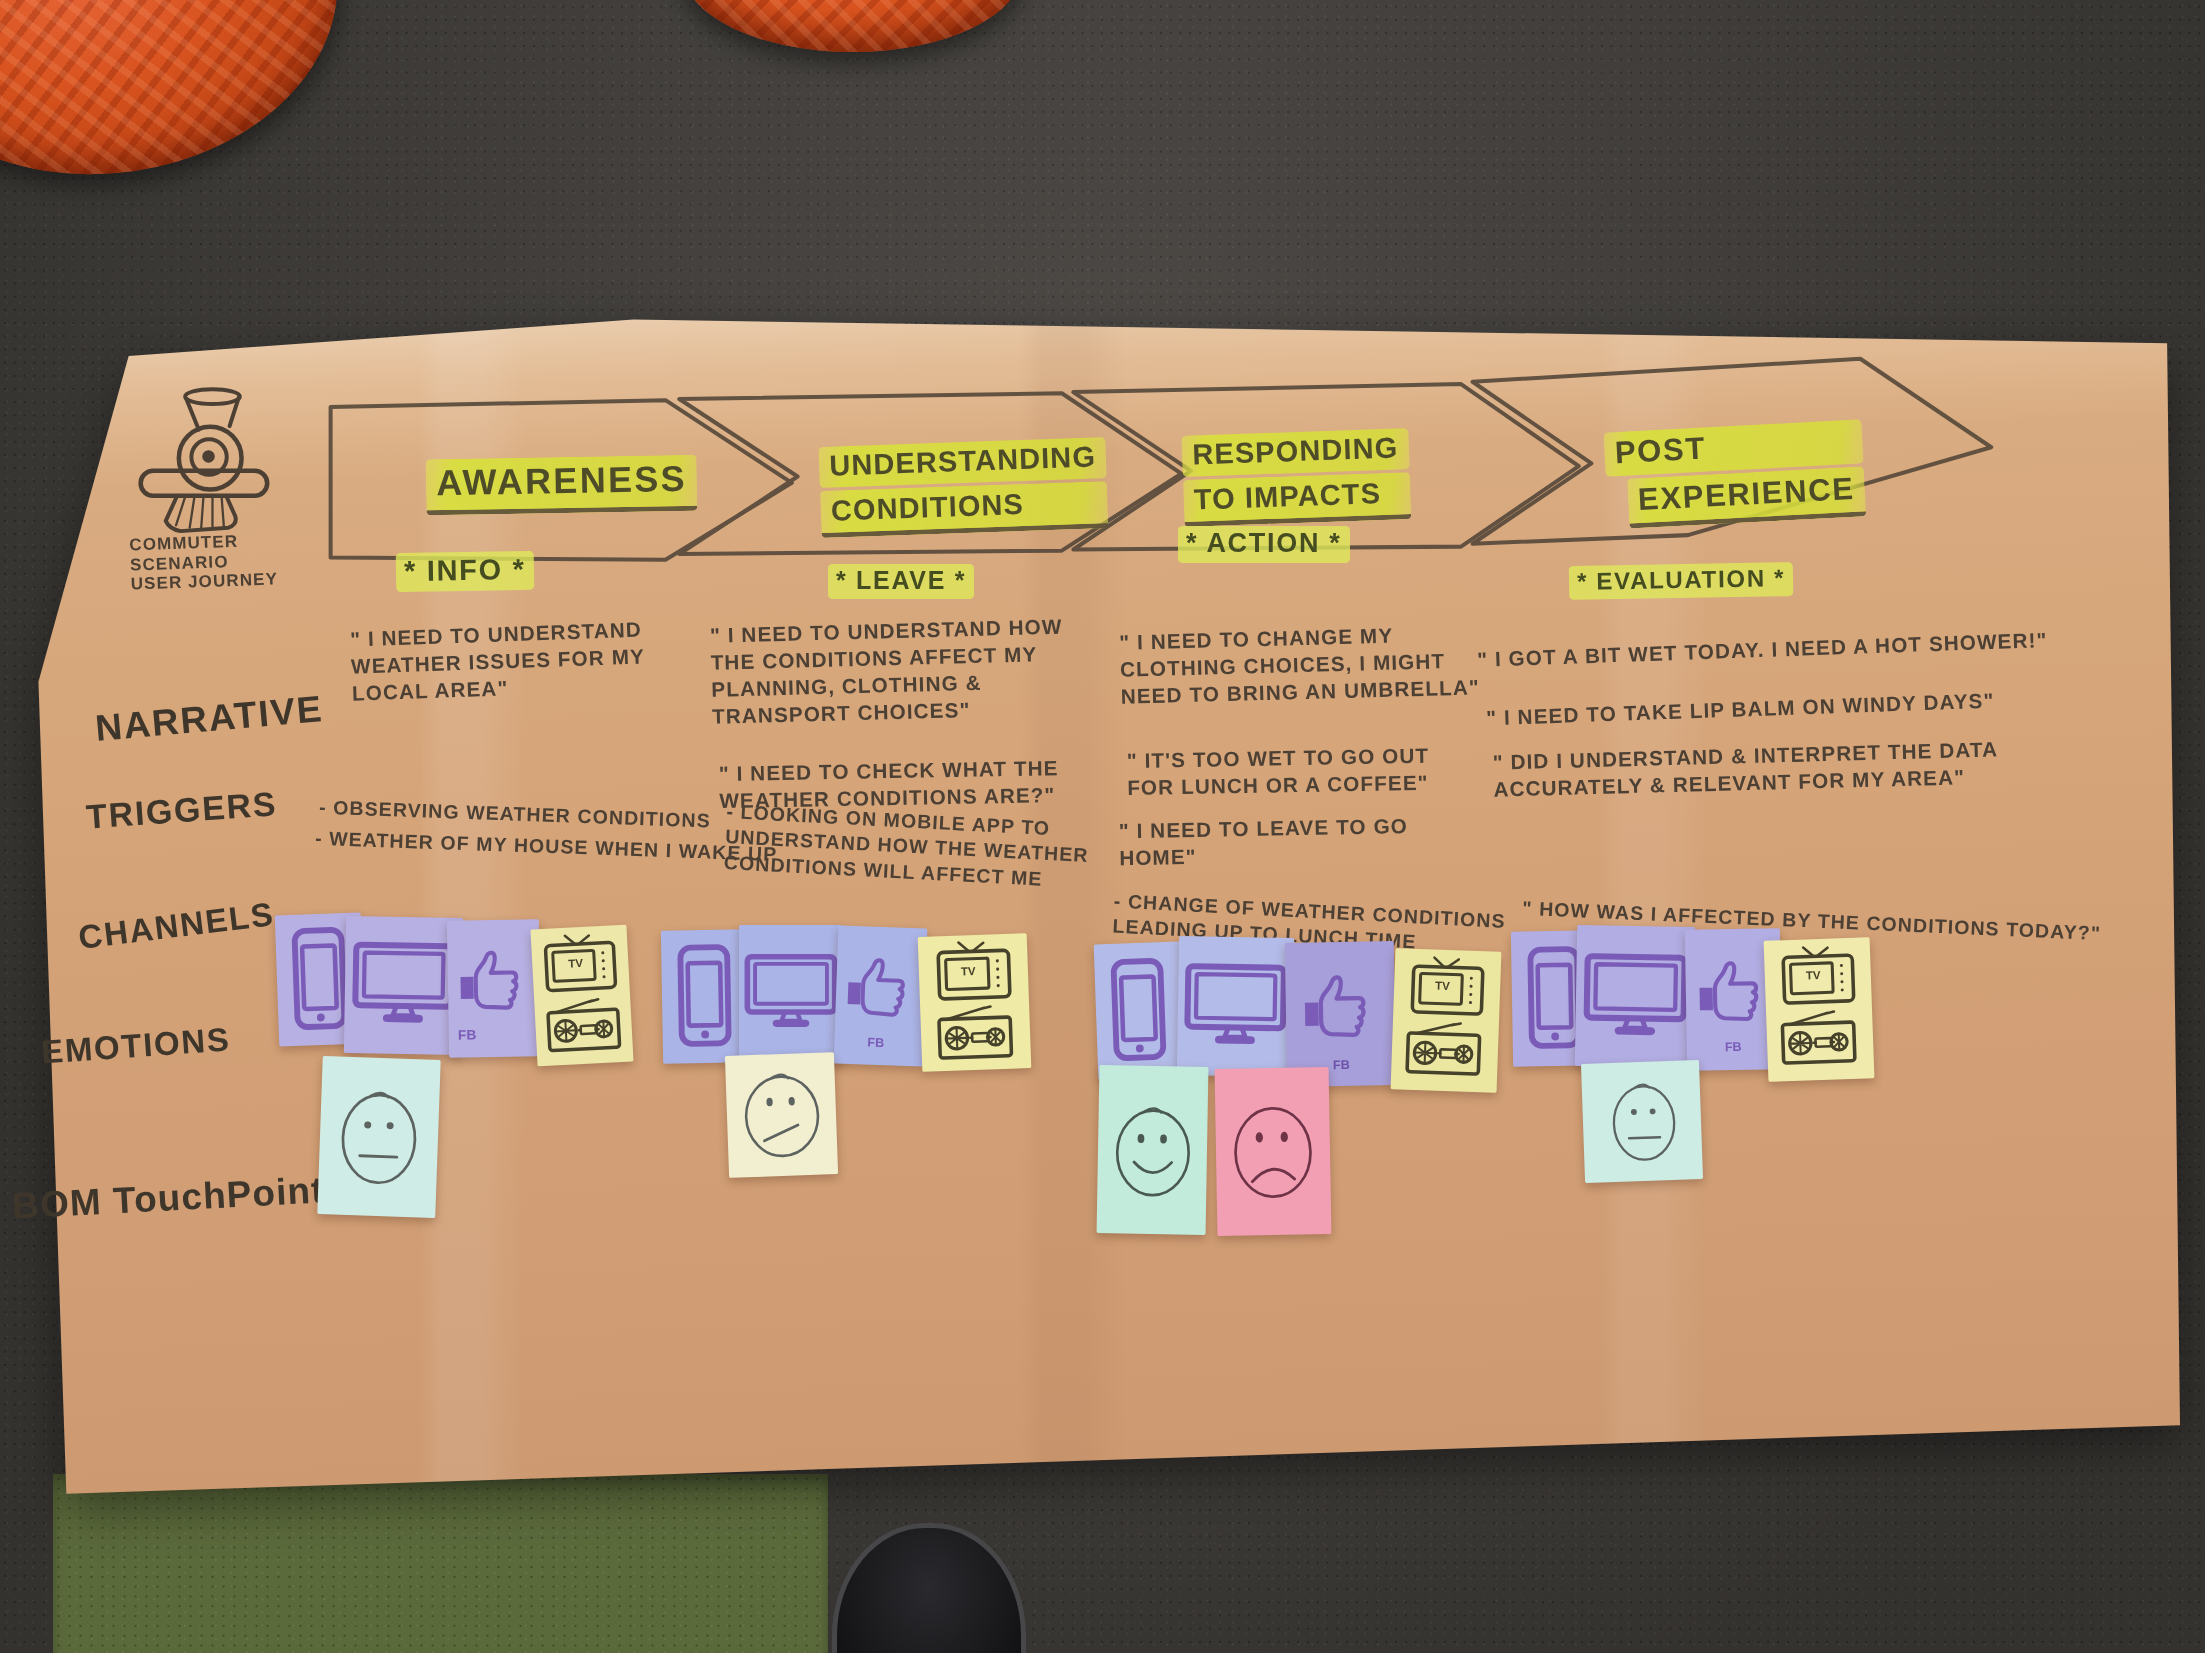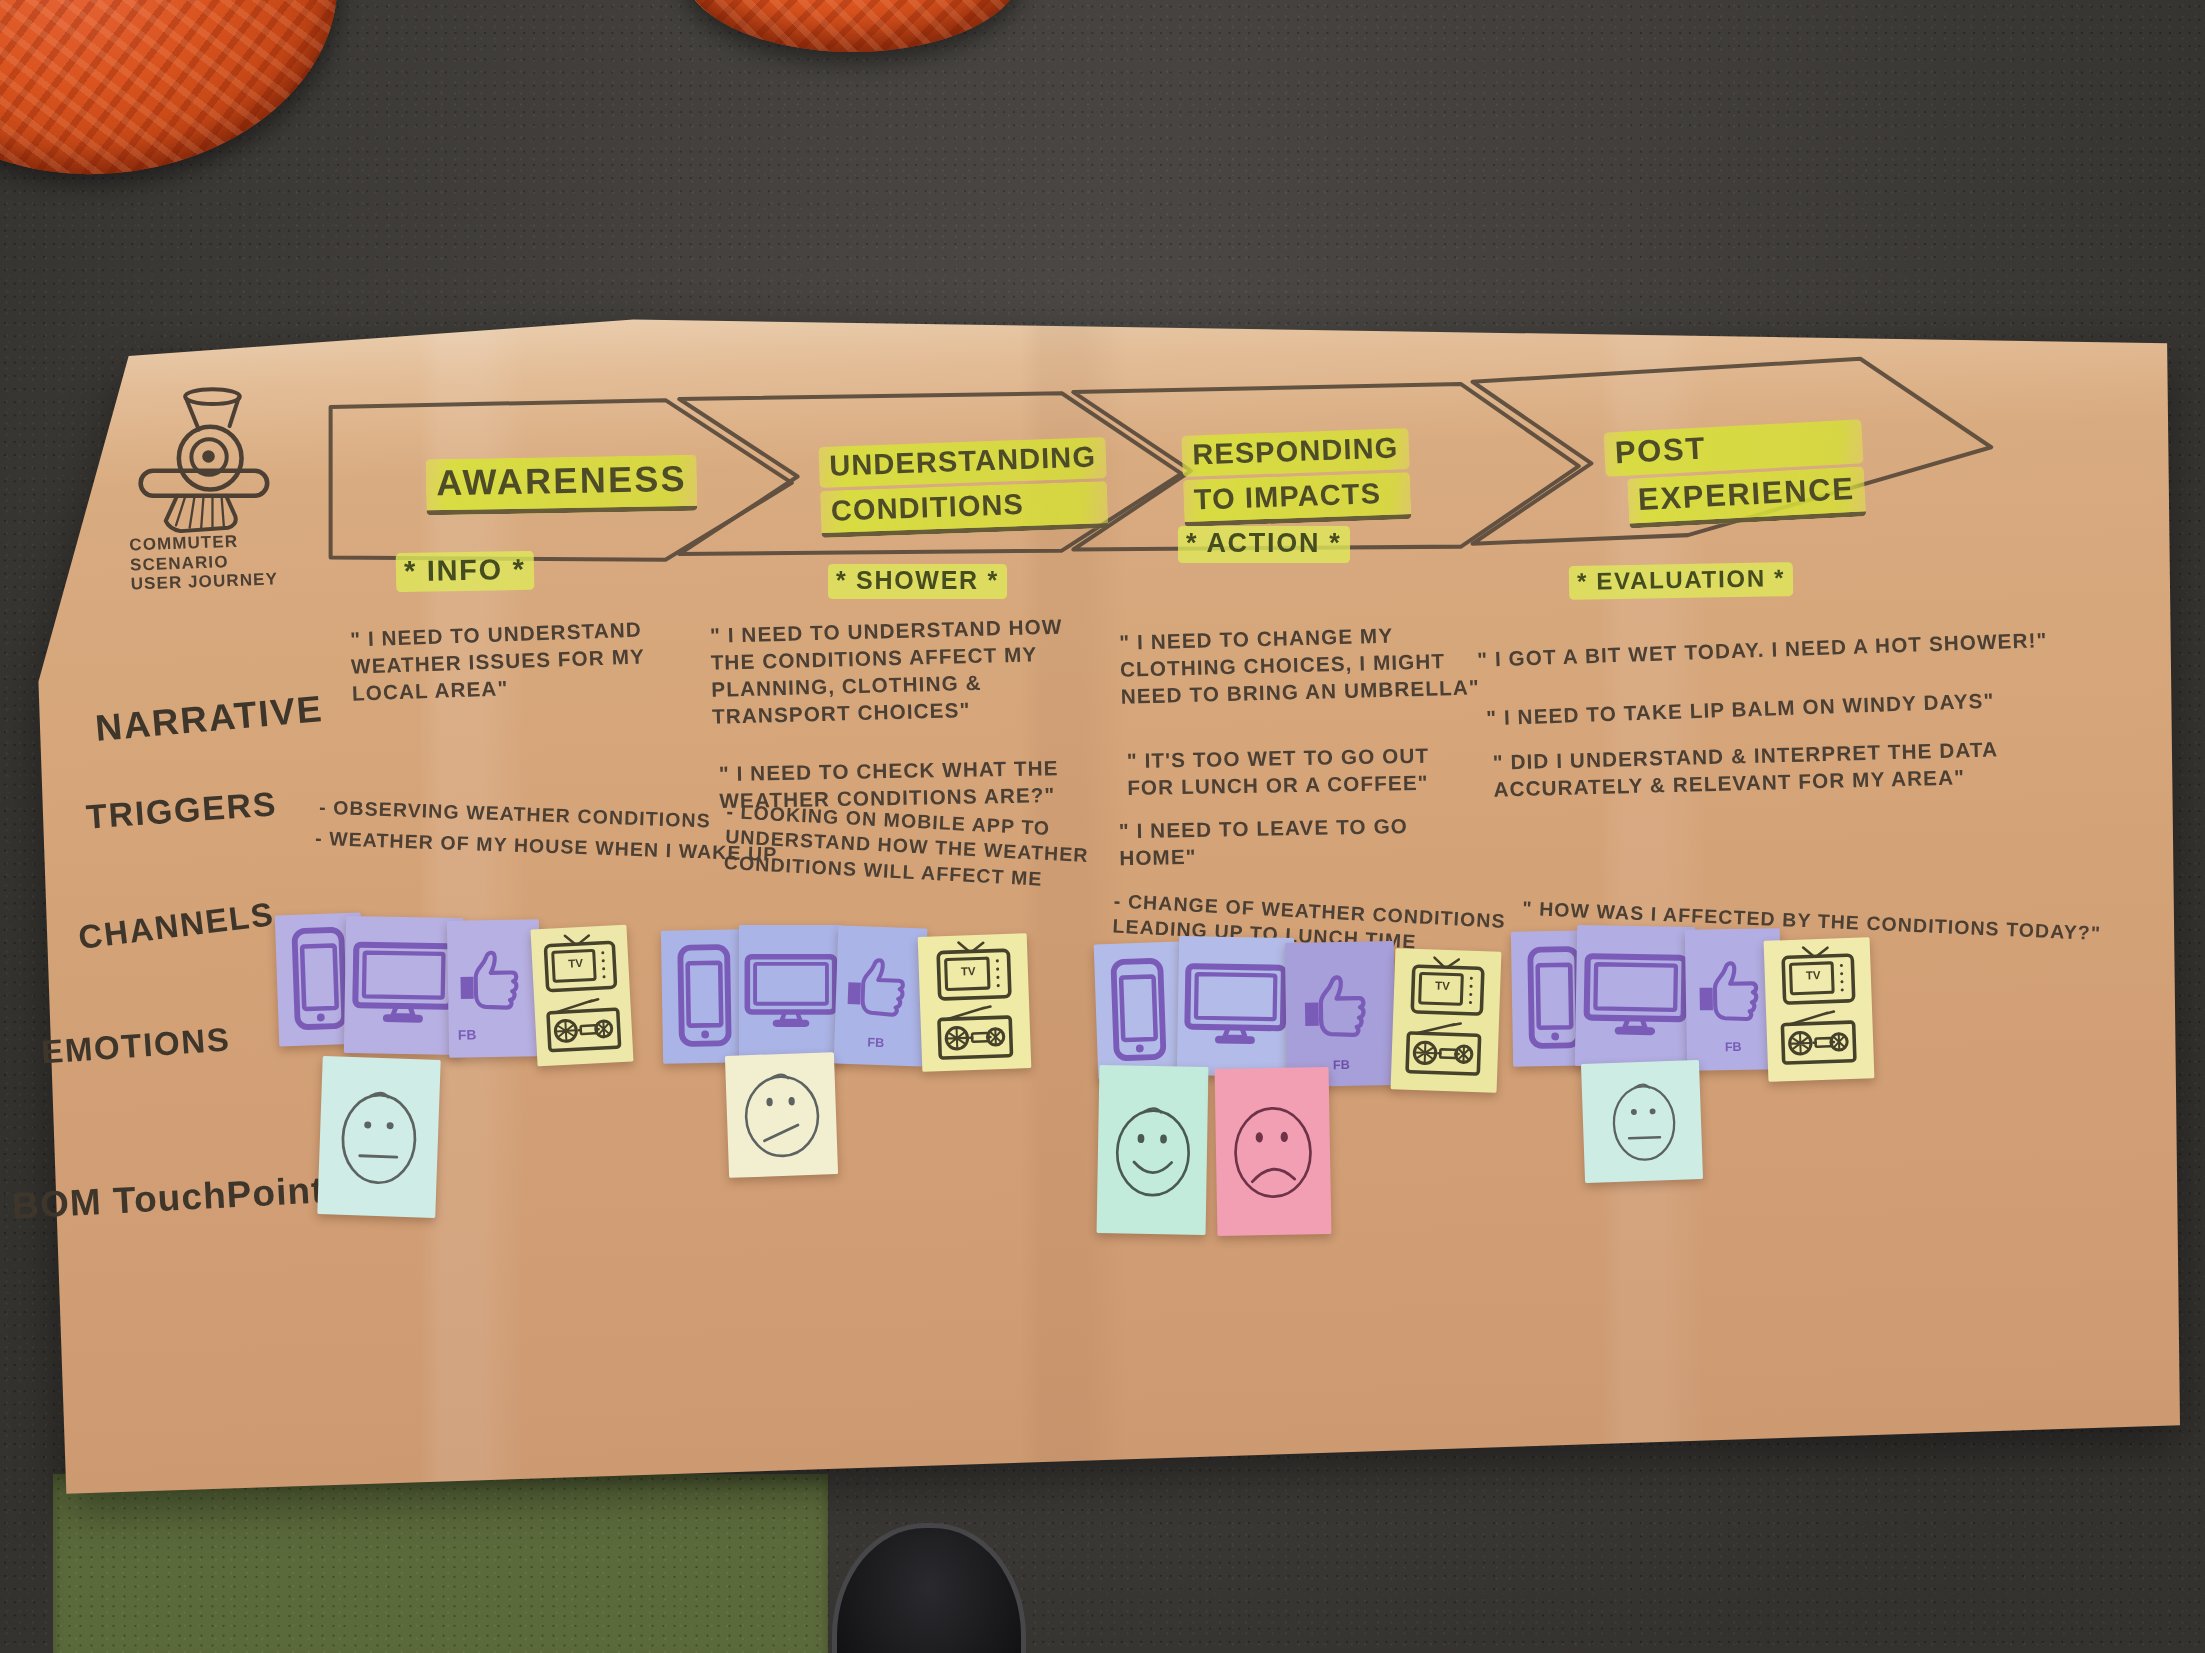--- a/index.html
+++ b/index.html
@@ -181,21 +181,21 @@
   </div>
   <div class="abs" style="left:1606px;top:426px;font-size:31px;letter-spacing:1.7px;transform:rotate(-3deg);">
     <span class="hl title-line">POST</span>
     <span class="hl underlined title-line" style="margin-left:20.7px;">EXPERIENCE</span>
   </div>
 
   <div class="abs" style="left:396px;top:552px;font-size:29px;transform:rotate(-1deg);">
     <span class="tag-hl">* INFO *</span>
   </div>
   <div class="abs" style="left:828px;top:564px;font-size:25px;">
-    <span class="tag-hl">* SHOWER *</span>
+    <span class="tag-hl">* LEAVE *</span>
   </div>
   <div class="abs" style="left:1178px;top:526px;font-size:27px;text-decoration:underline;">
     <span class="tag-hl">* ACTION *</span>
   </div>
   <div class="abs" style="left:1569px;top:564px;font-size:24px;transform:rotate(-1deg);">
     <span class="tag-hl">* EVALUATION *</span>
   </div>
 
   <div class="abs row-label" style="left:95px;top:698px;font-size:37px;transform:rotate(-5deg);">NARRATIVE</div>
   <div class="abs row-label" style="left:86px;top:791px;font-size:34px;transform:rotate(-4deg);">TRIGGERS</div>

